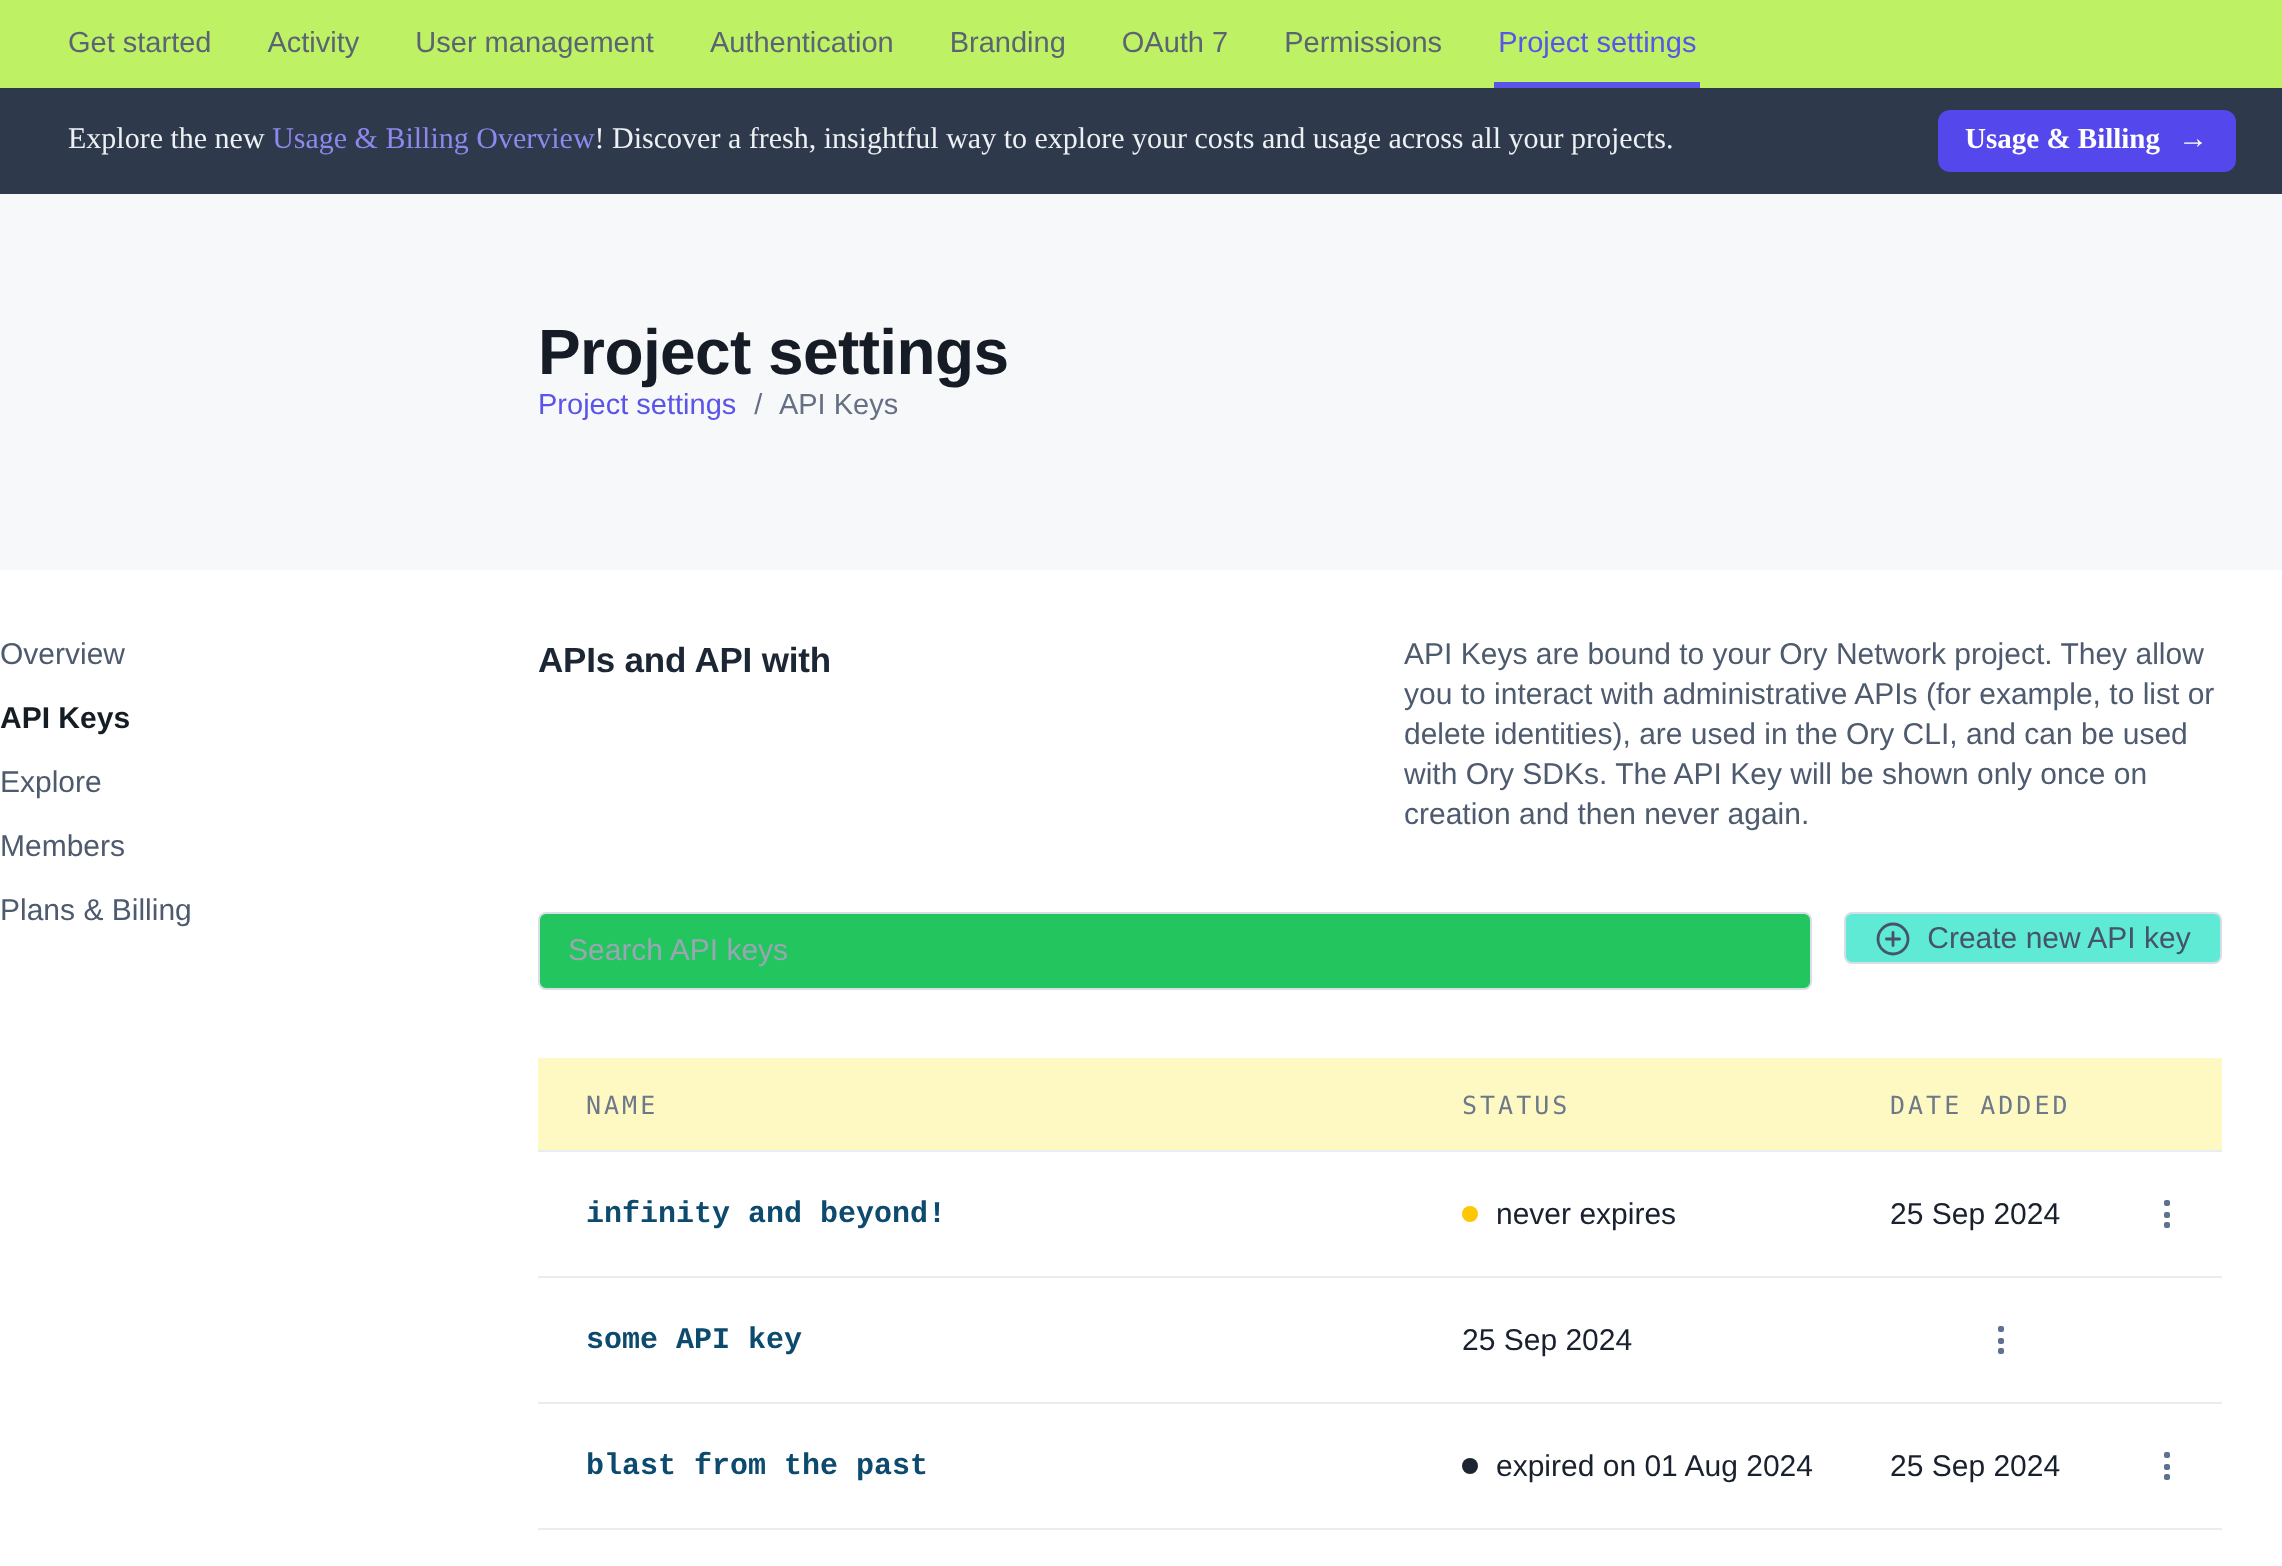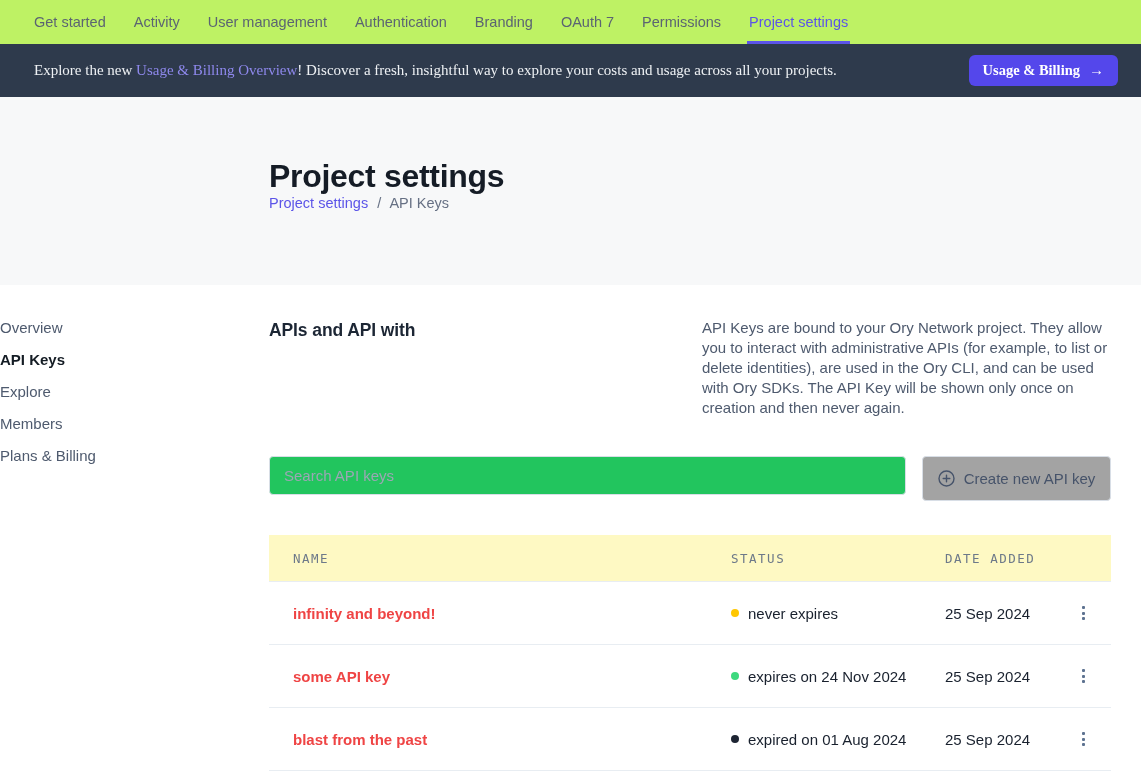--- a/index.html
+++ b/index.html
@@ -128,22 +128,22 @@
     padding: 0 14px;
     font-size: 15px;
     font-family: inherit;
     color: #19212e;
     outline: none;
     background: #22c55e;
   }
   .search-input::placeholder { color: #9ba6b4; }
   .create-btn {
     width: 189px;
-    height: 45px;
-    background: #a3a3a3;
+    height: 26px;
+    background: #5eead4;
     border: 1px solid #d8dee6;
     border-radius: 4px;
     display: flex;
     align-items: center;
     justify-content: center;
     gap: 9px;
     font-size: 15px;
     font-family: inherit;
     color: #46536a;
     cursor: pointer;
@@ -172,21 +172,22 @@
     grid-template-columns: 462px 214px 110px 56px;
     height: 63px;
     align-items: center;
     border-bottom: 1px solid #e8edf2;
     background: #ffffff;
   }
   .cell-name {
     padding-left: 24px;
     font-size: 15px;
     font-weight: 700;
-    color: #ef4444;
+    color: #0c4a6e;
+    font-family: Liberation Mono, monospace;
   }
   .cell-status { display: flex; align-items: center; gap: 9px; font-size: 15px; color: #19212e; }
   .dot { width: 8px; height: 8px; border-radius: 50%; flex: 0 0 8px; }
   .cell-date { font-size: 15px; color: #19212e; }
   .cell-actions { display: flex; justify-content: center; }
   .kebab {
     display: flex;
     flex-direction: column;
     gap: 2.5px;
     padding: 6px;
@@ -293,24 +294,20 @@
         <div class="cell-actions">
           <button class="kebab">
                 <i></i>
                 <i></i>
                 <i></i>
               </button>
         </div>
       </div>
           <div class="t-row">
         <div class="cell-name">some API key</div>
-        <div class="cell-status">
-          <span class="dot" style="background: rgb(61, 217, 126);"></span>
-          <span class="status-text">expires on 24 Nov 2024</span>
-        </div>
         <div class="cell-date">25 Sep 2024</div>
         <div class="cell-actions">
           <button class="kebab">
                 <i></i>
                 <i></i>
                 <i></i>
               </button>
         </div>
       </div>
           <div class="t-row">

